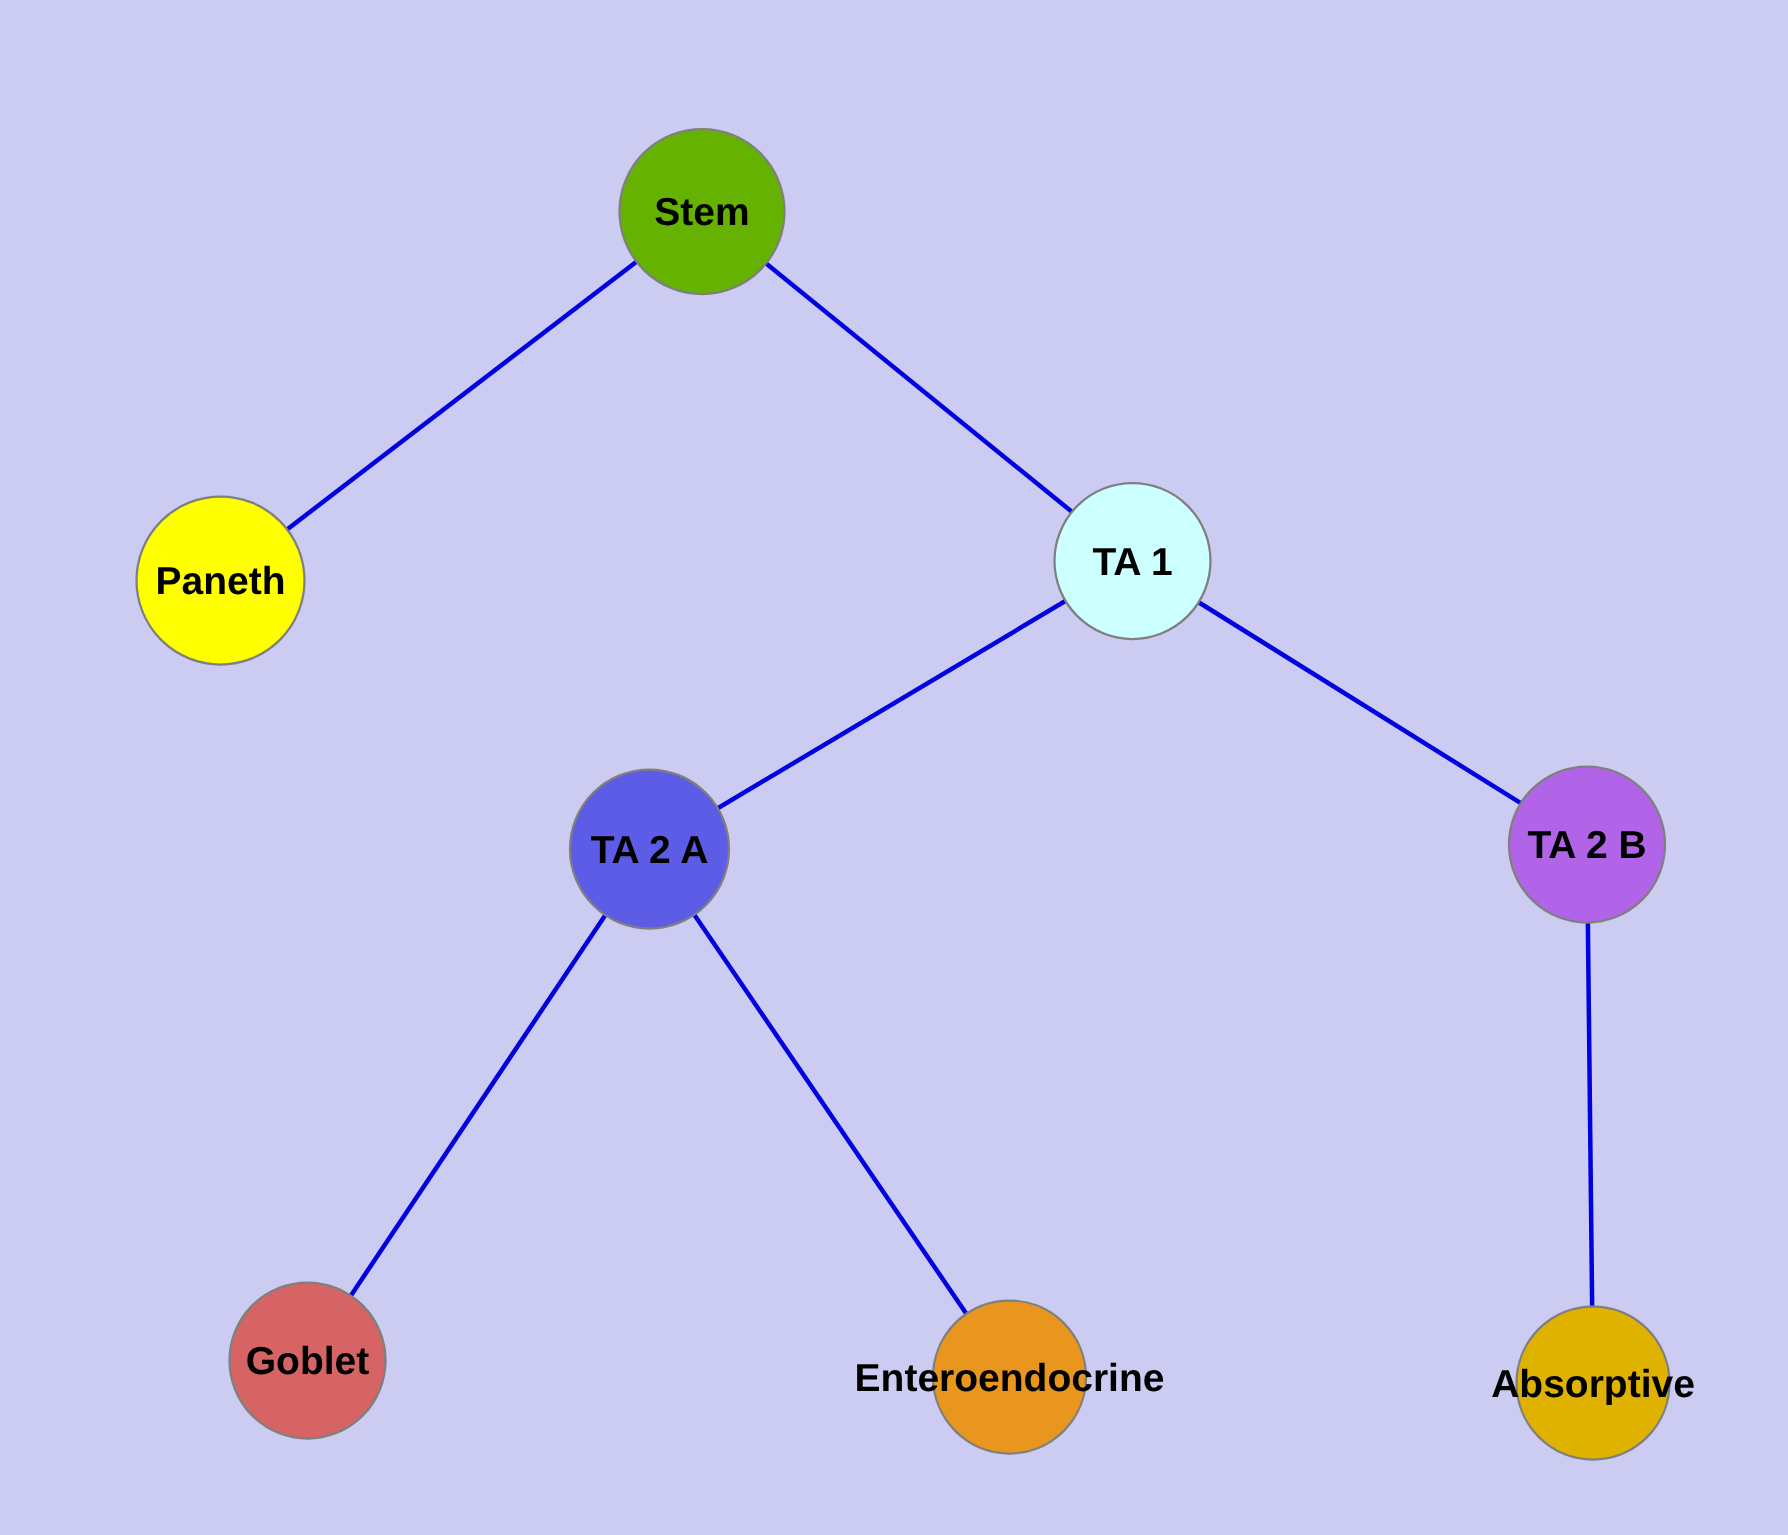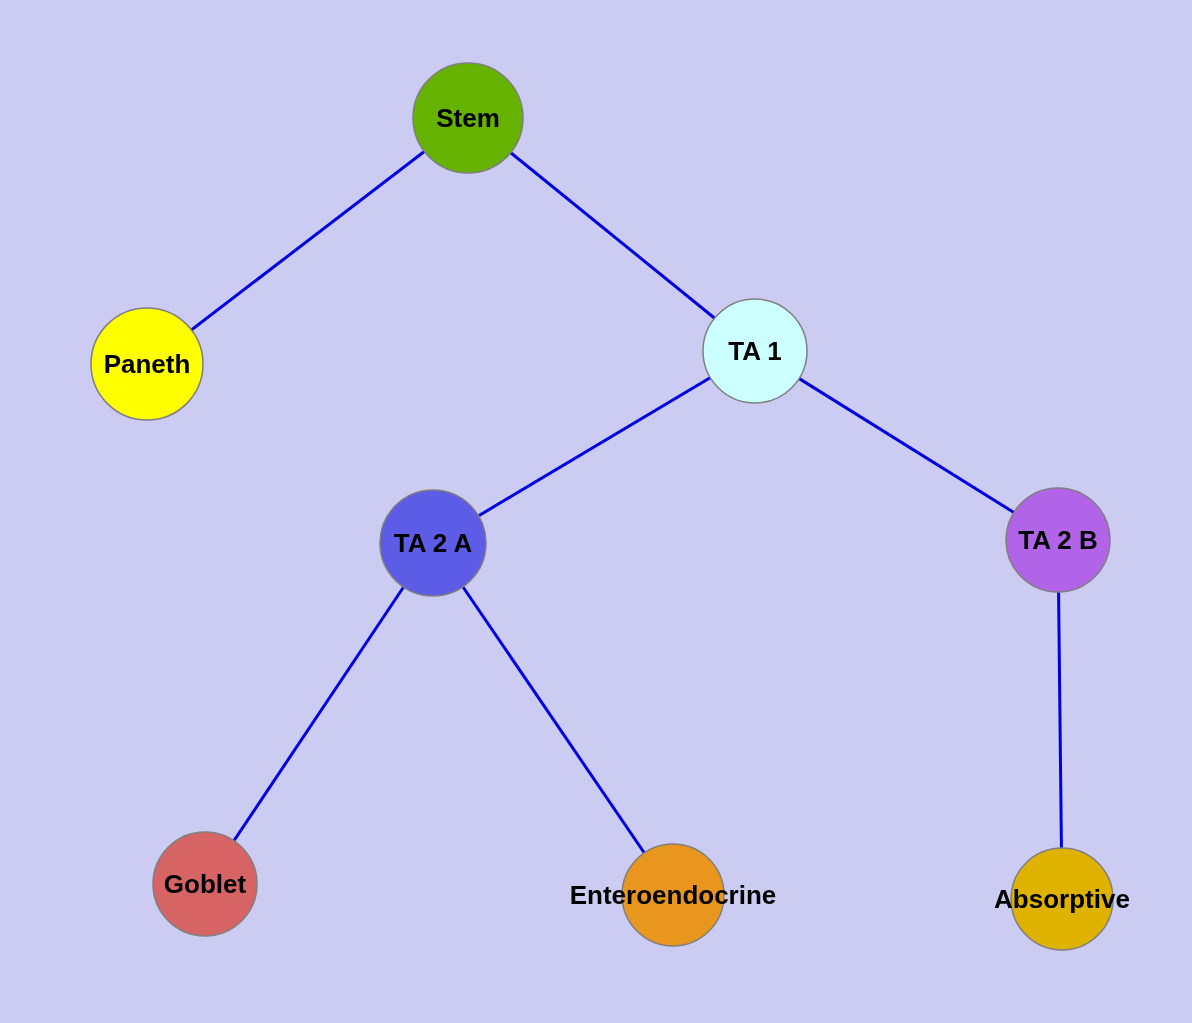--- a/index.html
+++ b/index.html
@@ -7,20 +7,21 @@
     padding: 0;
     width: 1192px;
     height: 1023px;
     overflow: hidden;
     font-family: "Liberation Sans", sans-serif;
   }
   .canvas-wrap {
     position: relative;
     width: 1192px;
     height: 726px;
+    margin-top: 23px;
   }
   svg {
     display: block;
   }
   .node-label {
     font-family: "Liberation Sans", "DejaVu Sans", sans-serif;
     font-weight: bold;
     font-size: 26px;
     fill: #000000;
     pointer-events: none;

